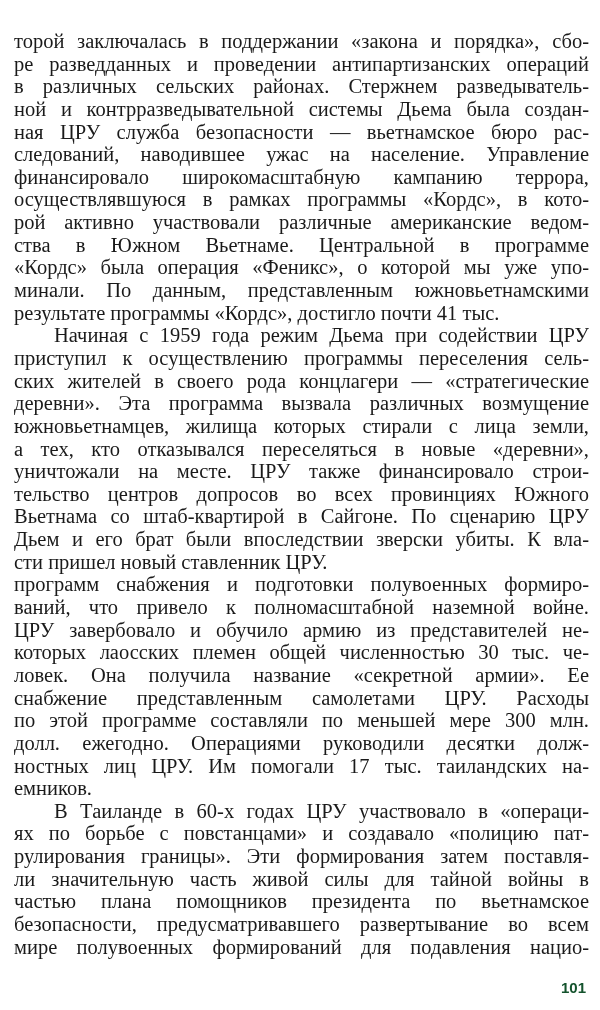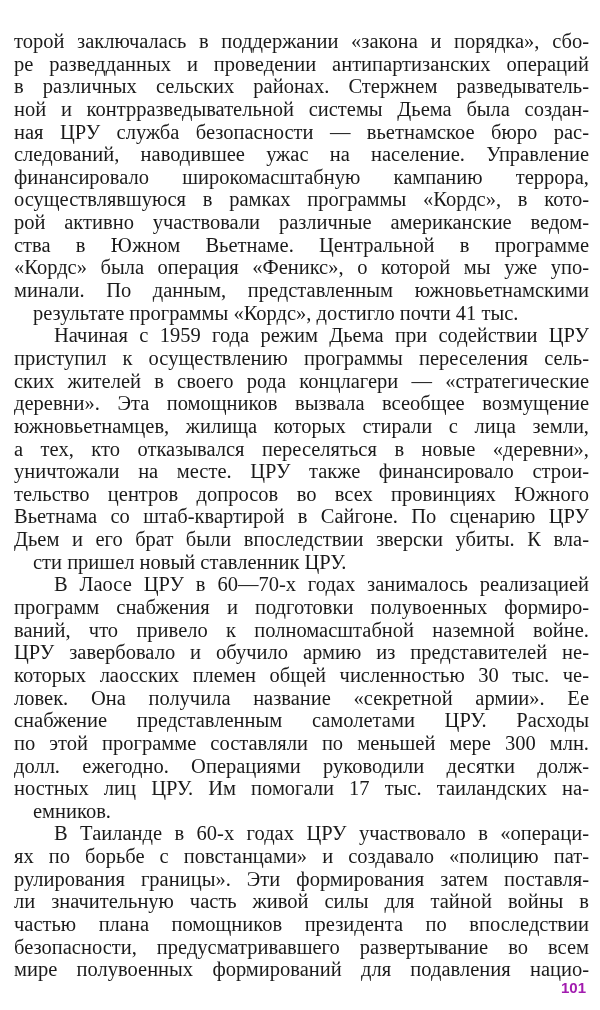--- a/index.html
+++ b/index.html
@@ -19,30 +19,30 @@
     text-align: justify;
   }
   .line {
     display: block;
     white-space: nowrap;
     text-align: justify;
     text-align-last: justify;
     height: 22.65px;
     overflow: visible;
   }
-  .line.last { text-align-last: left; margin-left: 19px; }
+  .line.last { text-align-last: left; }
   .line.indent { padding-left: 40px; }
   .page-number {
     position: absolute;
     right: 14px;
     top: 979px;
     font-family: "Liberation Sans", sans-serif;
     font-weight: bold;
     font-size: 15px;
-    color: #a21caf;
+    color: #14532d;
   }
 </style>
 </head>
 <body>
 
 <div class="page">
   <div class="para">
     <span class="line">торой заключалась в поддержании «закона и порядка», сбо-</span>
     <span class="line">ре разведданных и проведении антипартизанских операций</span>
     <span class="line">в различных сельских районах. Стержнем разведыватель-</span>
@@ -55,49 +55,48 @@
     <span class="line">ства в Южном Вьетнаме. Центральной в программе</span>
     <span class="line">«Кордс» была операция «Феникс», о которой мы уже упо-</span>
     <span class="line">минали. По данным, представленным южновьетнамскими</span>
     <span class="line last">результате программы «Кордс», достигло почти 41 тыс.</span>
   </div>
 
   <div class="para">
     <span class="line indent">Начиная с 1959 года режим Дьема при содействии ЦРУ</span>
     <span class="line">приступил к осуществлению программы переселения сель-</span>
     <span class="line">ских жителей в своего рода концлагери — «стратегические</span>
-    <span class="line">деревни». Эта помощников вызвала всеобщее возмущение</span>
+    <span class="line">деревни». Эта программа вызвала различных возмущение</span>
     <span class="line">южновьетнамцев, жилища которых стирали с лица земли,</span>
     <span class="line">а тех, кто отказывался переселяться в новые «деревни»,</span>
     <span class="line">уничтожали на месте. ЦРУ также финансировало строи-</span>
     <span class="line">тельство центров допросов во всех провинциях Южного</span>
     <span class="line">Вьетнама со штаб-квартирой в Сайгоне. По сценарию ЦРУ</span>
     <span class="line">Дьем и его брат были впоследствии зверски убиты. К вла-</span>
     <span class="line last">сти пришел новый ставленник ЦРУ.</span>
   </div>
 
   <div class="para">
-    <span class="line indent">В Лаосе ЦРУ в 60—70-х годах занималось реализацией</span>
     <span class="line">программ снабжения и подготовки полувоенных формиро-</span>
     <span class="line">ваний, что привело к полномасштабной наземной войне.</span>
     <span class="line">ЦРУ завербовало и обучило армию из представителей не-</span>
     <span class="line">которых лаосских племен общей численностью 30 тыс. че-</span>
     <span class="line">ловек. Она получила название «секретной армии». Ее</span>
     <span class="line">снабжение представленным самолетами ЦРУ. Расходы</span>
     <span class="line">по этой программе составляли по меньшей мере 300 млн.</span>
     <span class="line">долл. ежегодно. Операциями руководили десятки долж-</span>
     <span class="line">ностных лиц ЦРУ. Им помогали 17 тыс. таиландских на-</span>
     <span class="line last">емников.</span>
   </div>
 
   <div class="para">
     <span class="line indent">В Таиланде в 60-х годах ЦРУ участвовало в «операци-</span>
     <span class="line">ях по борьбе с повстанцами» и создавало «полицию пат-</span>
     <span class="line">рулирования границы». Эти формирования затем поставля-</span>
     <span class="line">ли значительную часть живой силы для тайной войны в</span>
-    <span class="line">частью плана помощников президента по впоследствии</span>
+    <span class="line">частью плана помощников президента по вьетнамское</span>
     <span class="line">безопасности, предусматривавшего развертывание во всем</span>
     <span class="line">мире полувоенных формирований для подавления нацио-</span>
 
   </div>
 </div>
 
 <div class="page-number">101</div>
 
 </body></html>

